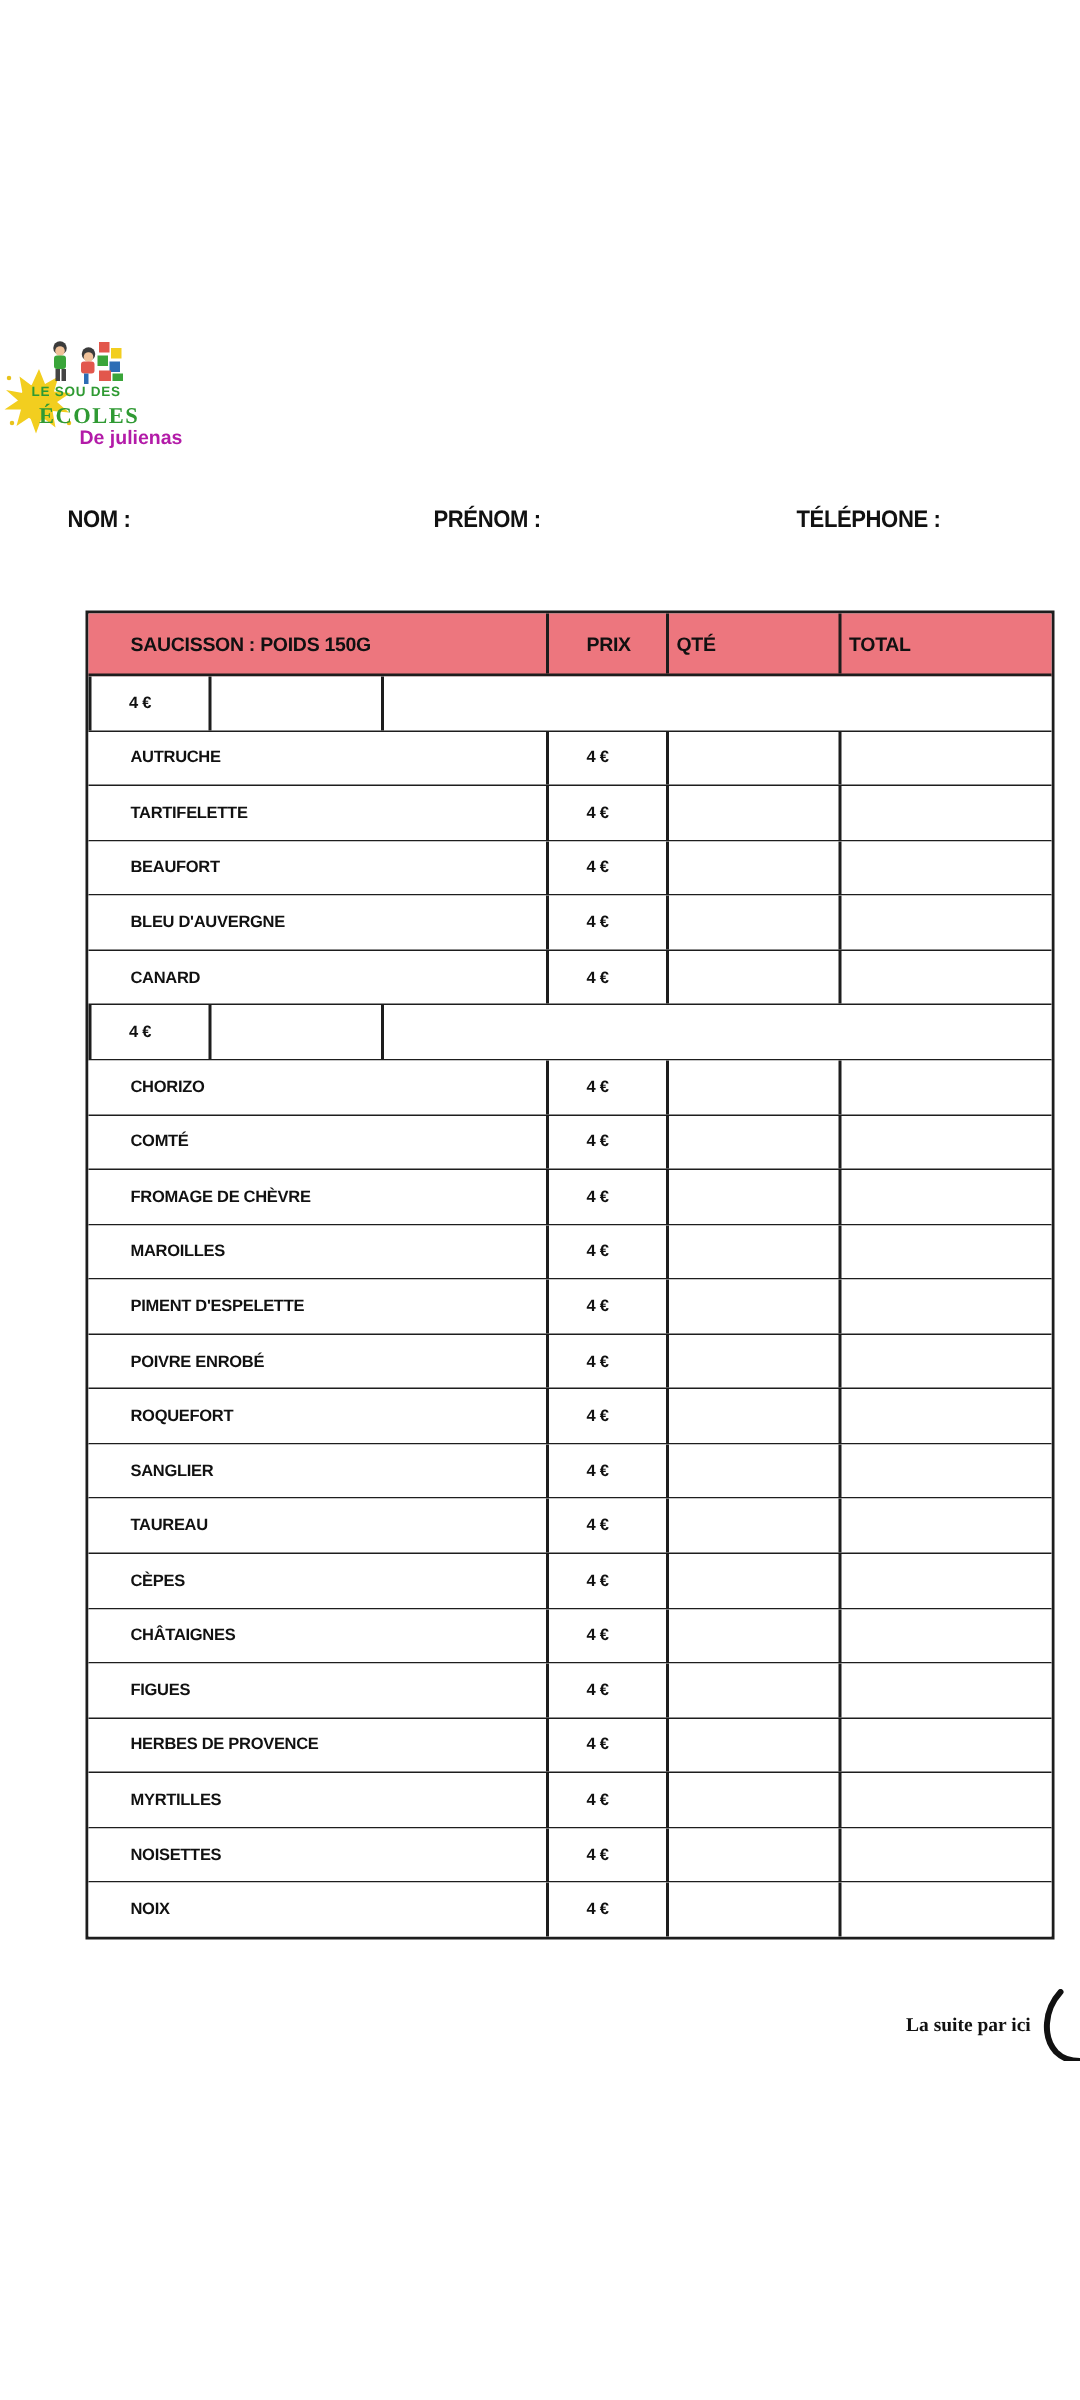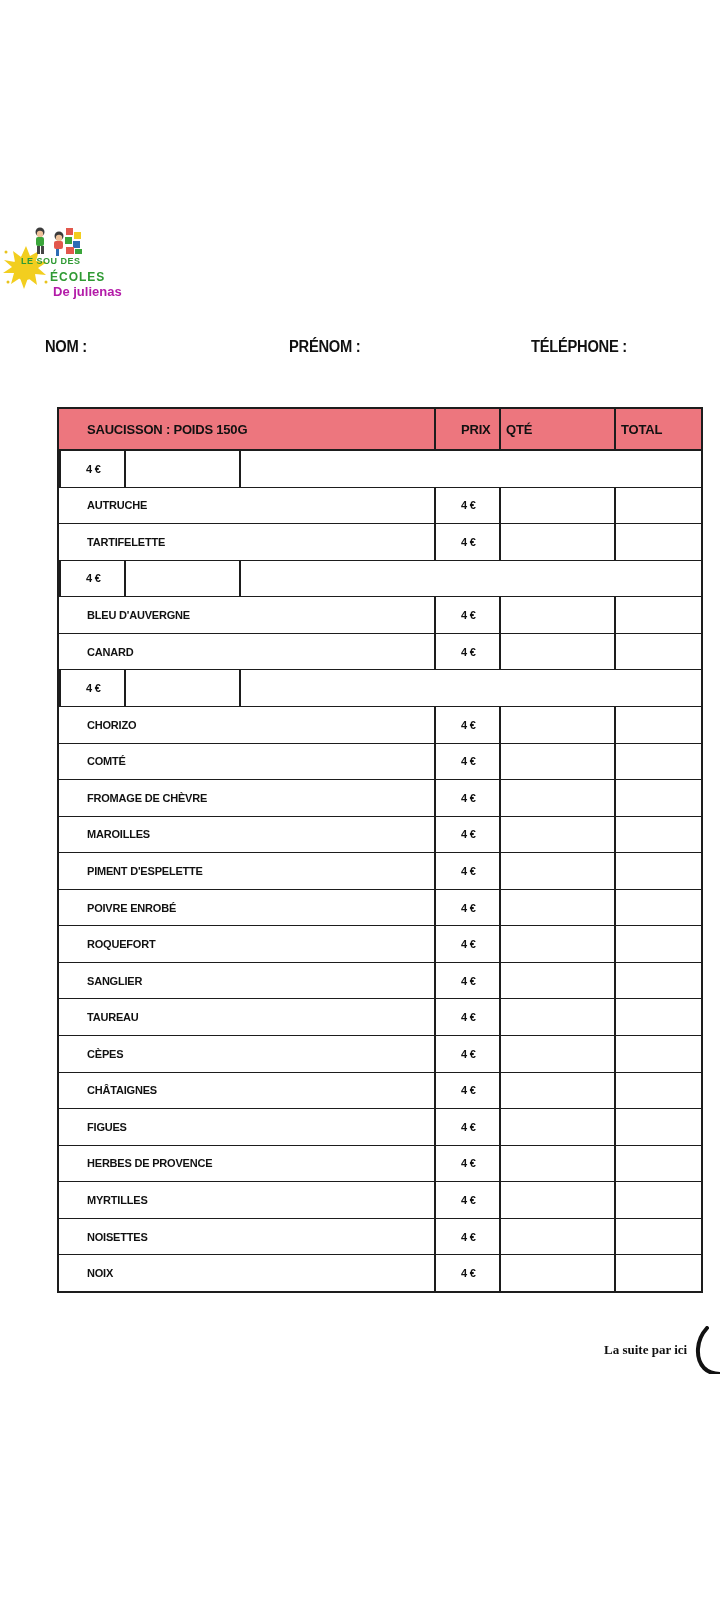--- a/index.html
+++ b/index.html
@@ -4,41 +4,41 @@
 <style>
   html,body{margin:0;padding:0;background:#ffffff;}
   #page{
     position:relative;width:720px;height:1600px;background:#ffffff;
     overflow:hidden;font-family:"Liberation Sans",sans-serif;
   }
   
   #logo{position:absolute;left:2px;top:220px;width:100px;height:80px;}
   #logo svg{position:absolute;left:0;top:0;}
   .logo-line1{position:absolute;left:19px;top:36px;font-weight:bold;font-size:9px;color:#2f9a33;letter-spacing:.5px;white-space:nowrap;}
-  .logo-line2{position:absolute;left:48px;top:50px;font-weight:bold;font-size:12px;color:#2f9a33;letter-spacing:1px;white-space:nowrap;}
+  .logo-line2{position:absolute;left:24px;top:50px;font-weight:bold;font-size:15px;color:#2f9a33;letter-spacing:1px;white-space:nowrap;font-family:Liberation Serif, serif;}
   .logo-line3{position:absolute;left:51px;top:64px;font-weight:bold;font-size:13px;color:#b31ba8;white-space:nowrap;}
   
   .field-label{position:absolute;top:338px;font-weight:bold;font-size:16px;color:#111;
     letter-spacing:-0.3px;white-space:nowrap;transform:scaleX(.92);transform-origin:left;}
   #label-nom{left:45px;}
   #label-prenom{left:289px;}
   #label-telephone{left:531px;}
   
   #order-table{
     position:absolute;left:57px;top:407px;width:646px;height:886px;
     display:flex;flex-direction:column;border:2.5px solid #1d1d1d;box-sizing:border-box;
   }
   .thead{height:40px;flex:none;background:#ed767e;display:flex;border-bottom:2px solid #1d1d1d;}
   .trow{flex:1;display:flex;border-bottom:1.8px solid #1d1d1d;background:#fff;}
   .trow:last-child{border-bottom:none;}
   .cell{box-sizing:border-box;display:flex;align-items:center;padding-left:5px;
     font-weight:bold;font-size:11px;color:#111;letter-spacing:-0.2px;white-space:nowrap;}
   .thead .cell{font-size:13px;letter-spacing:-0.2px;}
-  .col-product{width:375px;padding-left:28px;}
-  .col-price{width:65px;border-left:2px solid #1d1d1d;padding-left:25px;}
+  .col-product{width:305px;padding-left:28px;}
+  .col-price{width:80px;border-left:2px solid #1d1d1d;padding-left:25px;}
   .col-qty{width:115px;border-left:2px solid #1d1d1d;}
   .col-total{flex:1;border-left:2px solid #1d1d1d;}
   
   #footer-note{position:absolute;left:604px;top:1342px;font-family:"Liberation Serif",serif;
     font-weight:bold;font-size:13px;color:#111;white-space:nowrap;}
   #footer-arrow{position:absolute;left:694px;top:1326px;}
 </style>
 </head>
 <body>
 
@@ -107,20 +107,21 @@
           <div class="cell col-qty"></div>
           <div class="cell col-total"></div>
         </div>
         <div class="trow">
           <div class="cell col-product">TARTIFELETTE</div>
           <div class="cell col-price">4 €</div>
           <div class="cell col-qty"></div>
           <div class="cell col-total"></div>
         </div>
         <div class="trow">
+          <div class="cell col-product">BEAUFORT</div>
           <div class="cell col-price">4 €</div>
           <div class="cell col-qty"></div>
           <div class="cell col-total"></div>
         </div>
         <div class="trow">
           <div class="cell col-product">BLEU D'AUVERGNE</div>
           <div class="cell col-price">4 €</div>
           <div class="cell col-qty"></div>
           <div class="cell col-total"></div>
         </div>

